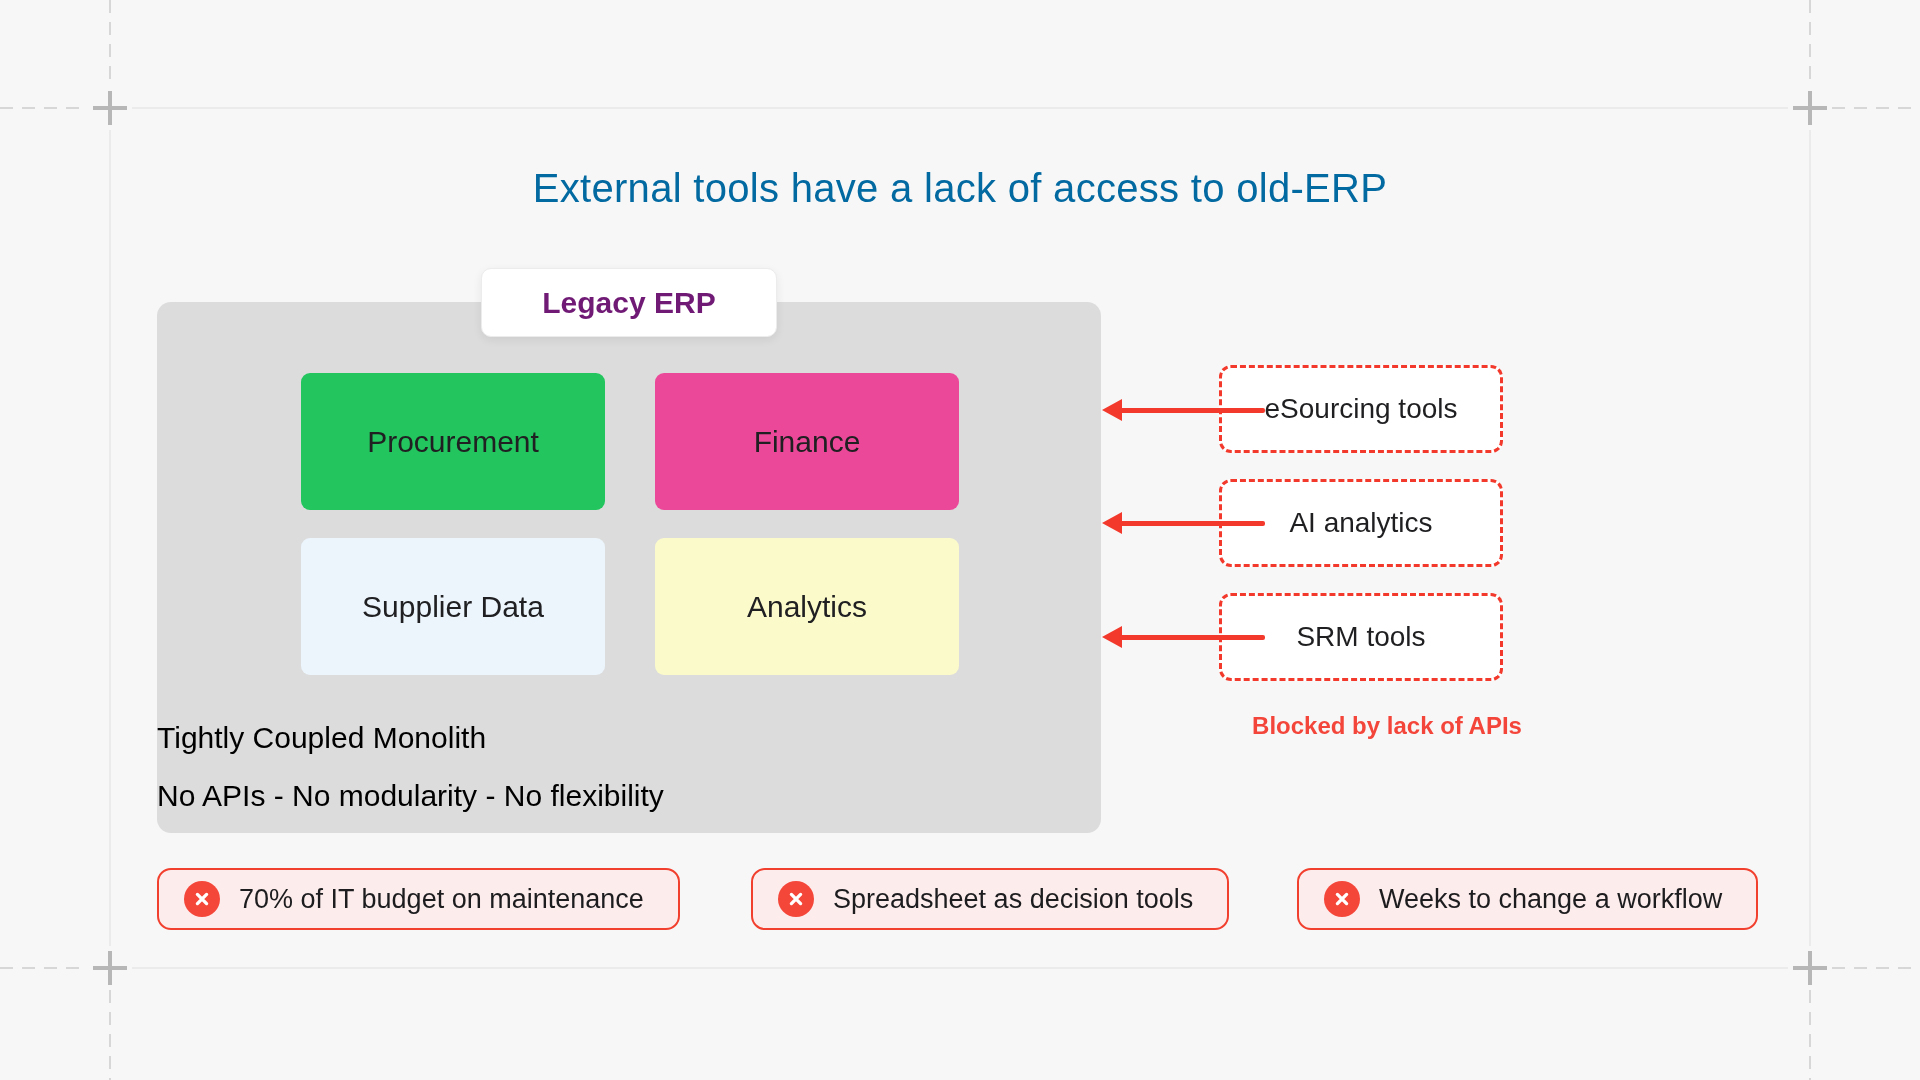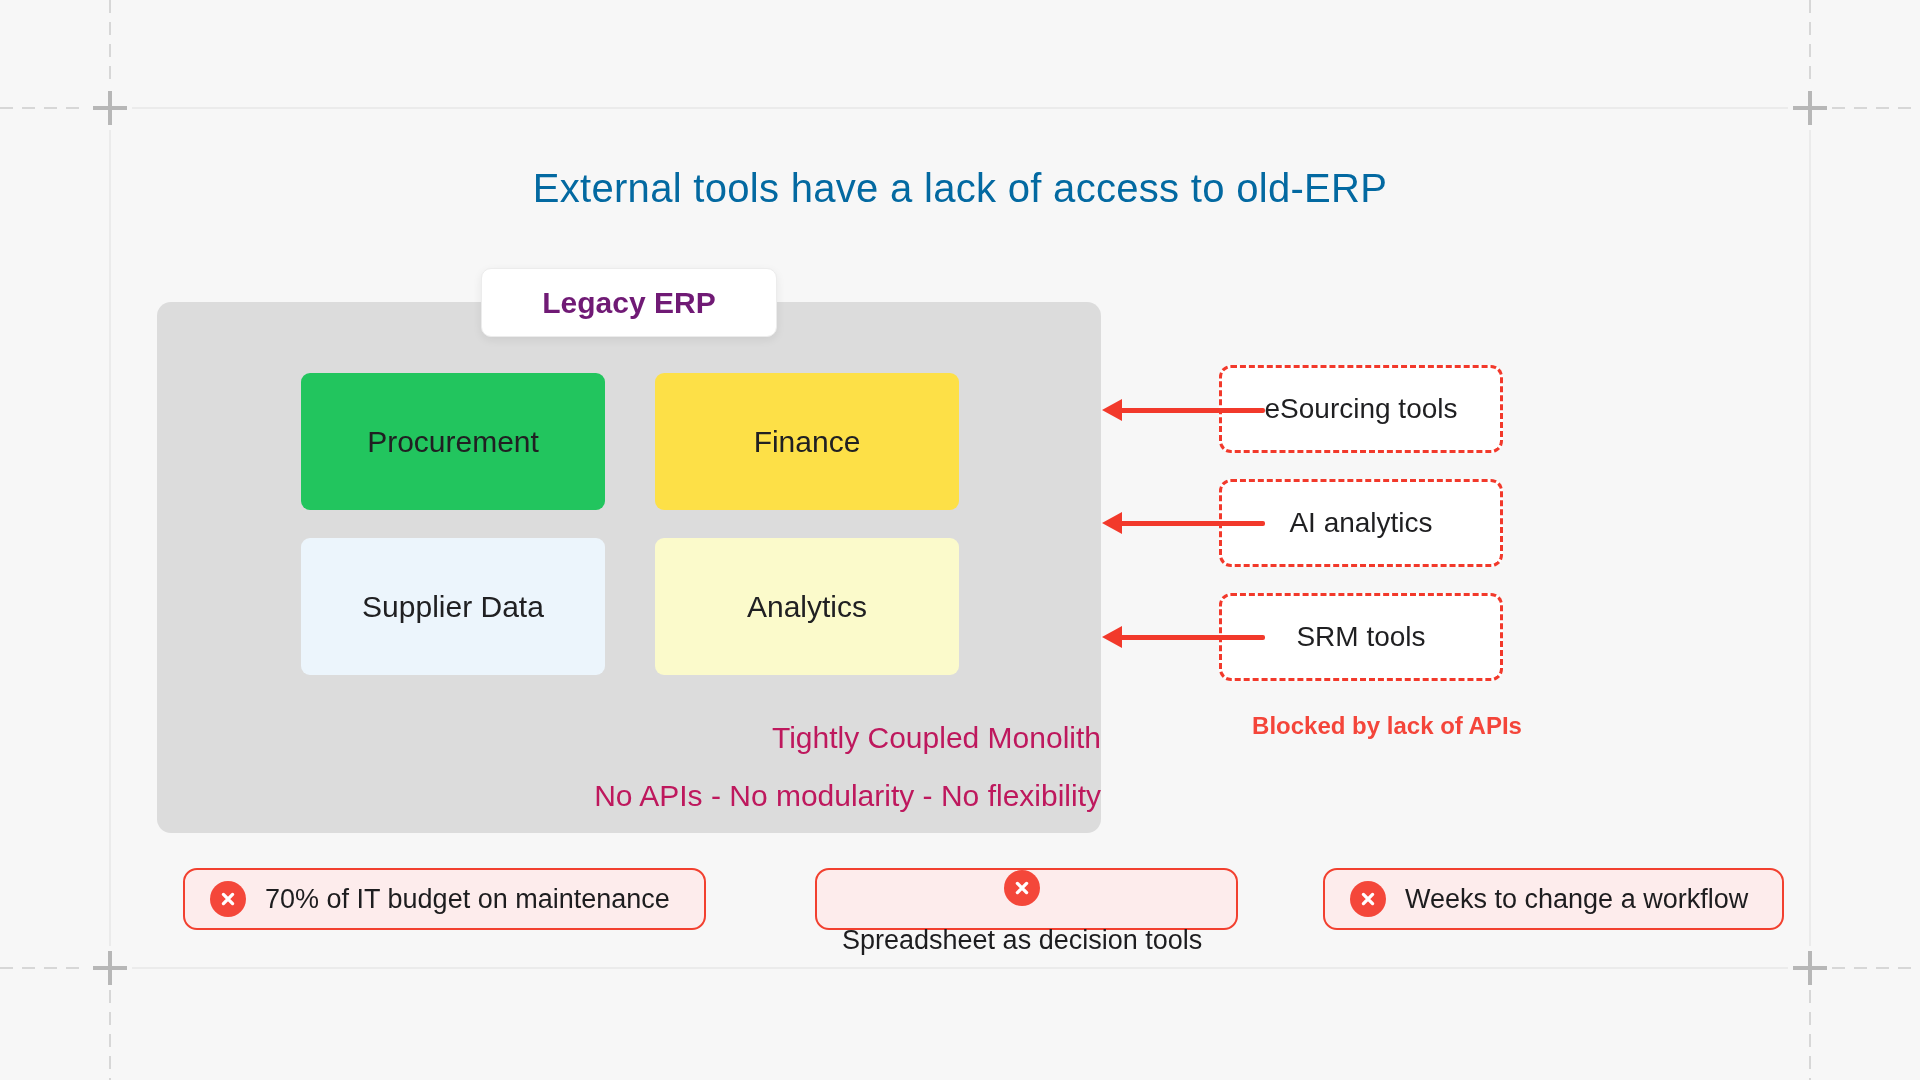--- a/index.html
+++ b/index.html
@@ -33,26 +33,26 @@
   .erp-tab { position: absolute; left: 481px; top: 268px; width: 296px; height: 69px;
     background: #ffffff; border: 1px solid #ececec; border-radius: 10px;
     box-shadow: 0 3px 10px rgba(0,0,0,0.07);
     display: flex; align-items: center; justify-content: center;
     font-size: 30px; font-weight: 700; z-index: 2; color: #701a75; }
 
   .module { position: absolute; width: 304px; height: 137px; border-radius: 9px;
     display: flex; align-items: center; justify-content: center;
     font-size: 30px; font-weight: 500; color: #202022; }
   .module.m0 { left: 144px; top: 71px;  background: #22c55e; }
-  .module.m1 { left: 498px; top: 71px;  background: #fde047; }
+  .module.m1 { left: 498px; top: 71px;  background: #ec4899; }
   .module.m2 { left: 144px; top: 236px; background: #ecf5fc; }
   .module.m3 { left: 498px; top: 236px; background: #fbfacb; justify-content: center; }
 
-  .caption { position: absolute; left: 0; width: 944px; text-align: right;
-    font-size: 30px; font-weight: 500; color: #be185d; }
+  .caption { position: absolute; left: 0; width: 944px; text-align: left;
+    font-size: 30px; font-weight: 500; color: #000000; }
   .caption.c1 { top: 419px; }
   .caption.c2 { top: 477px; }
 
   
   .tool { position: absolute; left: 1219px; width: 284px; height: 88px;
     background: #ffffff; border: 3px dashed #f2392b; border-radius: 12px;
     display: flex; align-items: center; justify-content: center;
     font-size: 28px; font-weight: 500; color: #1f1f21; }
   .tool.t0 { top: 365px; }
   .tool.t1 { top: 479px; }
@@ -69,23 +69,23 @@
     border-right: 20px solid #f2392b; }
 
   .note { position: absolute; left: 1210px; top: 712px; width: 354px; text-align: center;
     font-size: 24px; font-weight: 600; color: #f4453a; }
 
   
   .pill { position: absolute; top: 868px; height: 62px;
     display: inline-flex; align-items: center; gap: 19px;
     padding: 0 34px 0 25px;
     background: #fdecec; border: 2px solid #f2402f; border-radius: 14px;
-    font-size: 27px; font-weight: 500; color: #1d1d1f; white-space: nowrap; margin-left: 26px; }
+    font-size: 27px; font-weight: 500; color: #1d1d1f; white-space: nowrap; }
   .pill.p0 { left: 157px; }
-  .pill.p1 { left: 789px; flex-direction: column; }
+  .pill.p1 { left: 751px; }
   .pill.p2 { left: 1297px; }
   .xicon { width: 36px; height: 36px; border-radius: 50%; background: #f4473a;
     display: flex; align-items: center; justify-content: center; flex: 0 0 36px; }
   .xicon svg { width: 20px; height: 20px; display: block; }
 </style>
 </head>
 <body>
 
 <div class="hsolid" style="left:132px; top:107px; width:1656px;"></div>
 <div class="hsolid" style="left:132px; top:967px; width:1656px;"></div>

